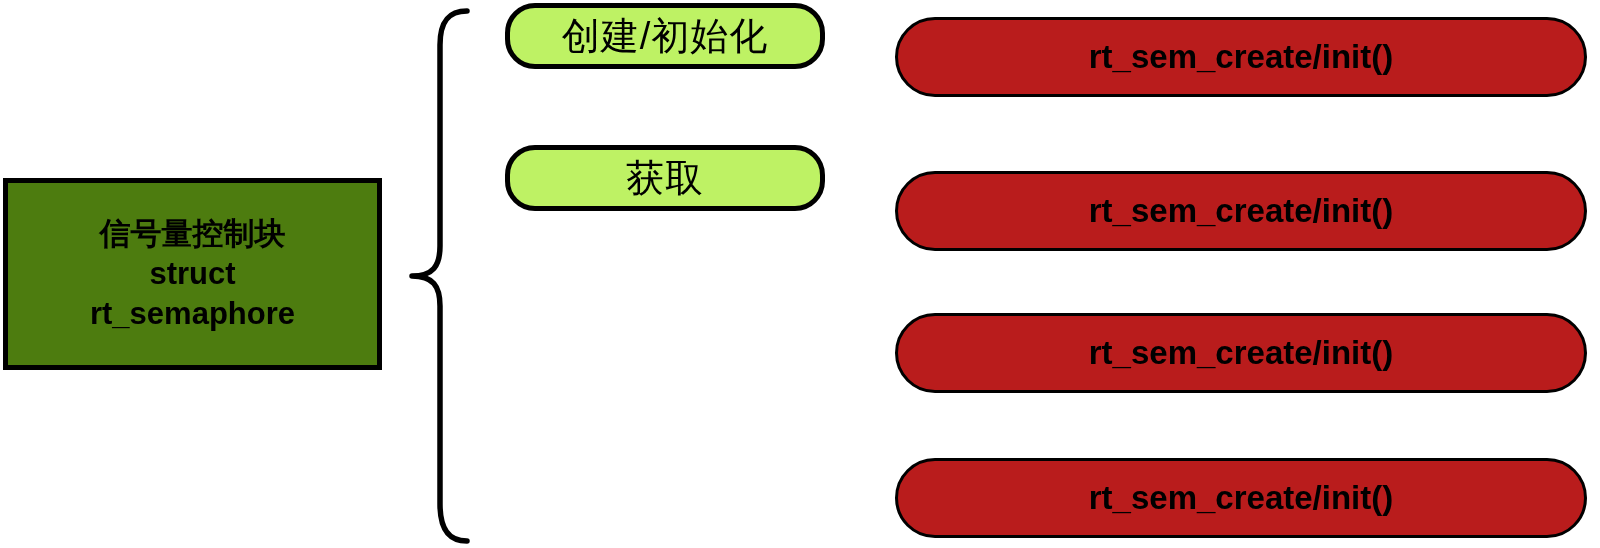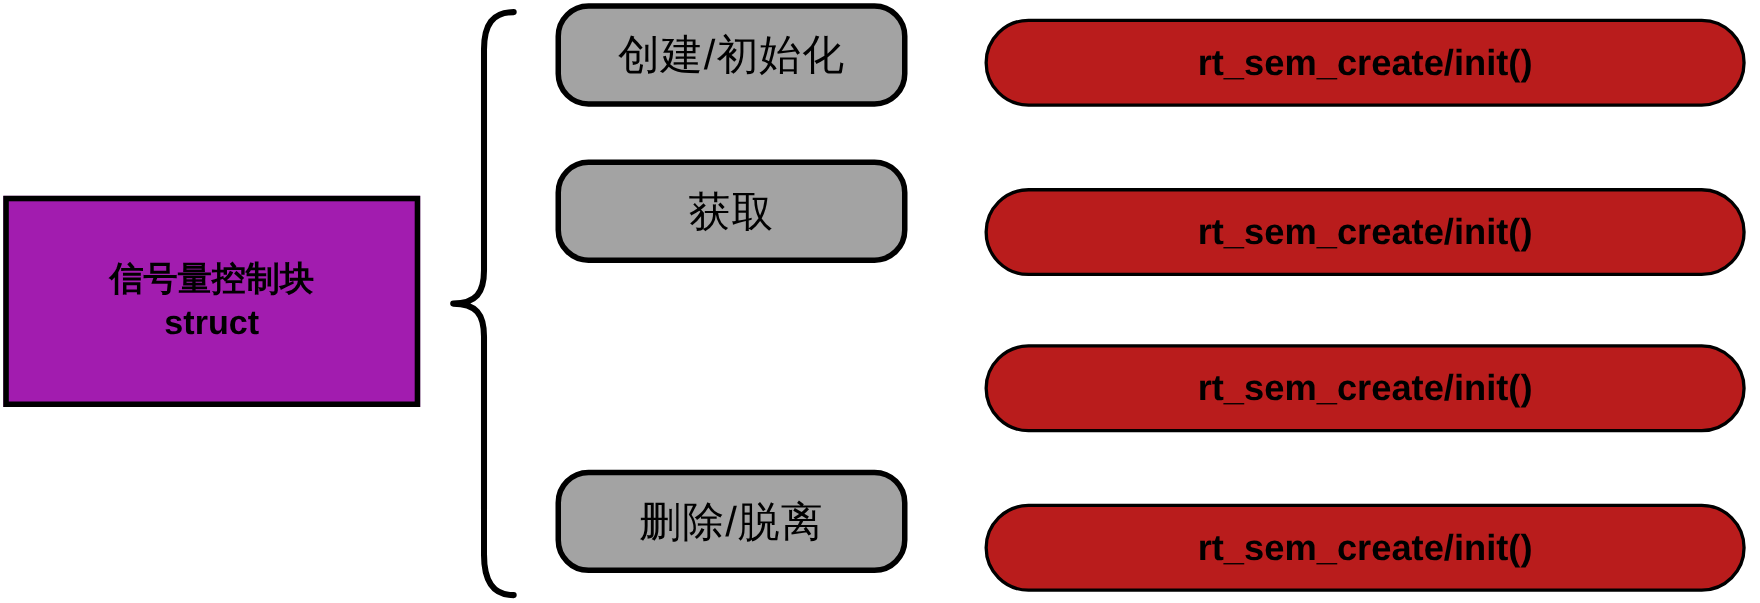--- a/index.html
+++ b/index.html
@@ -17,46 +17,46 @@
     color: #000000;
   }
   .root-box {
     position: absolute;
     left: 3px;
     top: 178px;
     width: 379px;
     height: 192px;
     box-sizing: border-box;
     border: 5px solid #000000;
-    background: #a21caf;
+    background: #4d7c0f;
     display: flex;
     flex-direction: column;
     align-items: center;
     justify-content: center;
     text-align: center;
     font-size: 31px;
     font-weight: 700;
     line-height: 1.28;
   }
   .brace-svg {
     position: absolute;
     left: 400px;
     top: 0;
     width: 100px;
     height: 548px;
   }
   .op-box {
     position: absolute;
     left: 505px;
     width: 320px;
-    height: 94px;
+    height: 66px;
     box-sizing: border-box;
     border: 5px solid #000000;
     border-radius: 30px;
-    background: #a3a3a3;
+    background: #bef264;
     display: flex;
     align-items: center;
     justify-content: center;
     font-size: 38px;
     font-weight: 500;
     letter-spacing: 1px;
   }
   .api-pill {
     position: absolute;
     left: 895px;
@@ -82,34 +82,32 @@
   .row4-api { top: 458px; }
 </style>
 </head>
 <body>
 
 <div class="canvas">
 
   <div class="root-box">
     <span>信号量控制块</span>
     <span>struct</span>
+    <span>rt_semaphore</span>
   </div>
 
   <svg class="brace-svg" viewBox="0 0 100 548" aria-hidden="true">
     <path d="M 67 11 C 48 11 40 22 40 45 L 40 246 C 40 266 33 276 12 276 C 33 276 40 286 40 306 L 40 504 C 40 528 48 541 67 541" fill="none" stroke="#000000" stroke-width="5.5" stroke-linecap="round" stroke-linejoin="round"></path>
   </svg>
 
   <div class="op-box row1-op">
     <span>创建/初始化</span>
   </div>
   <div class="op-box row2-op">
     <span>获取</span>
-  </div>
-  <div class="op-box row4-op">
-    <span>删除/脱离</span>
   </div>
 
   <div class="api-pill row1-api">
     <span>rt_sem_create/init()</span>
   </div>
   <div class="api-pill row2-api">
     <span>rt_sem_create/init()</span>
   </div>
   <div class="api-pill row3-api">
     <span>rt_sem_create/init()</span>

